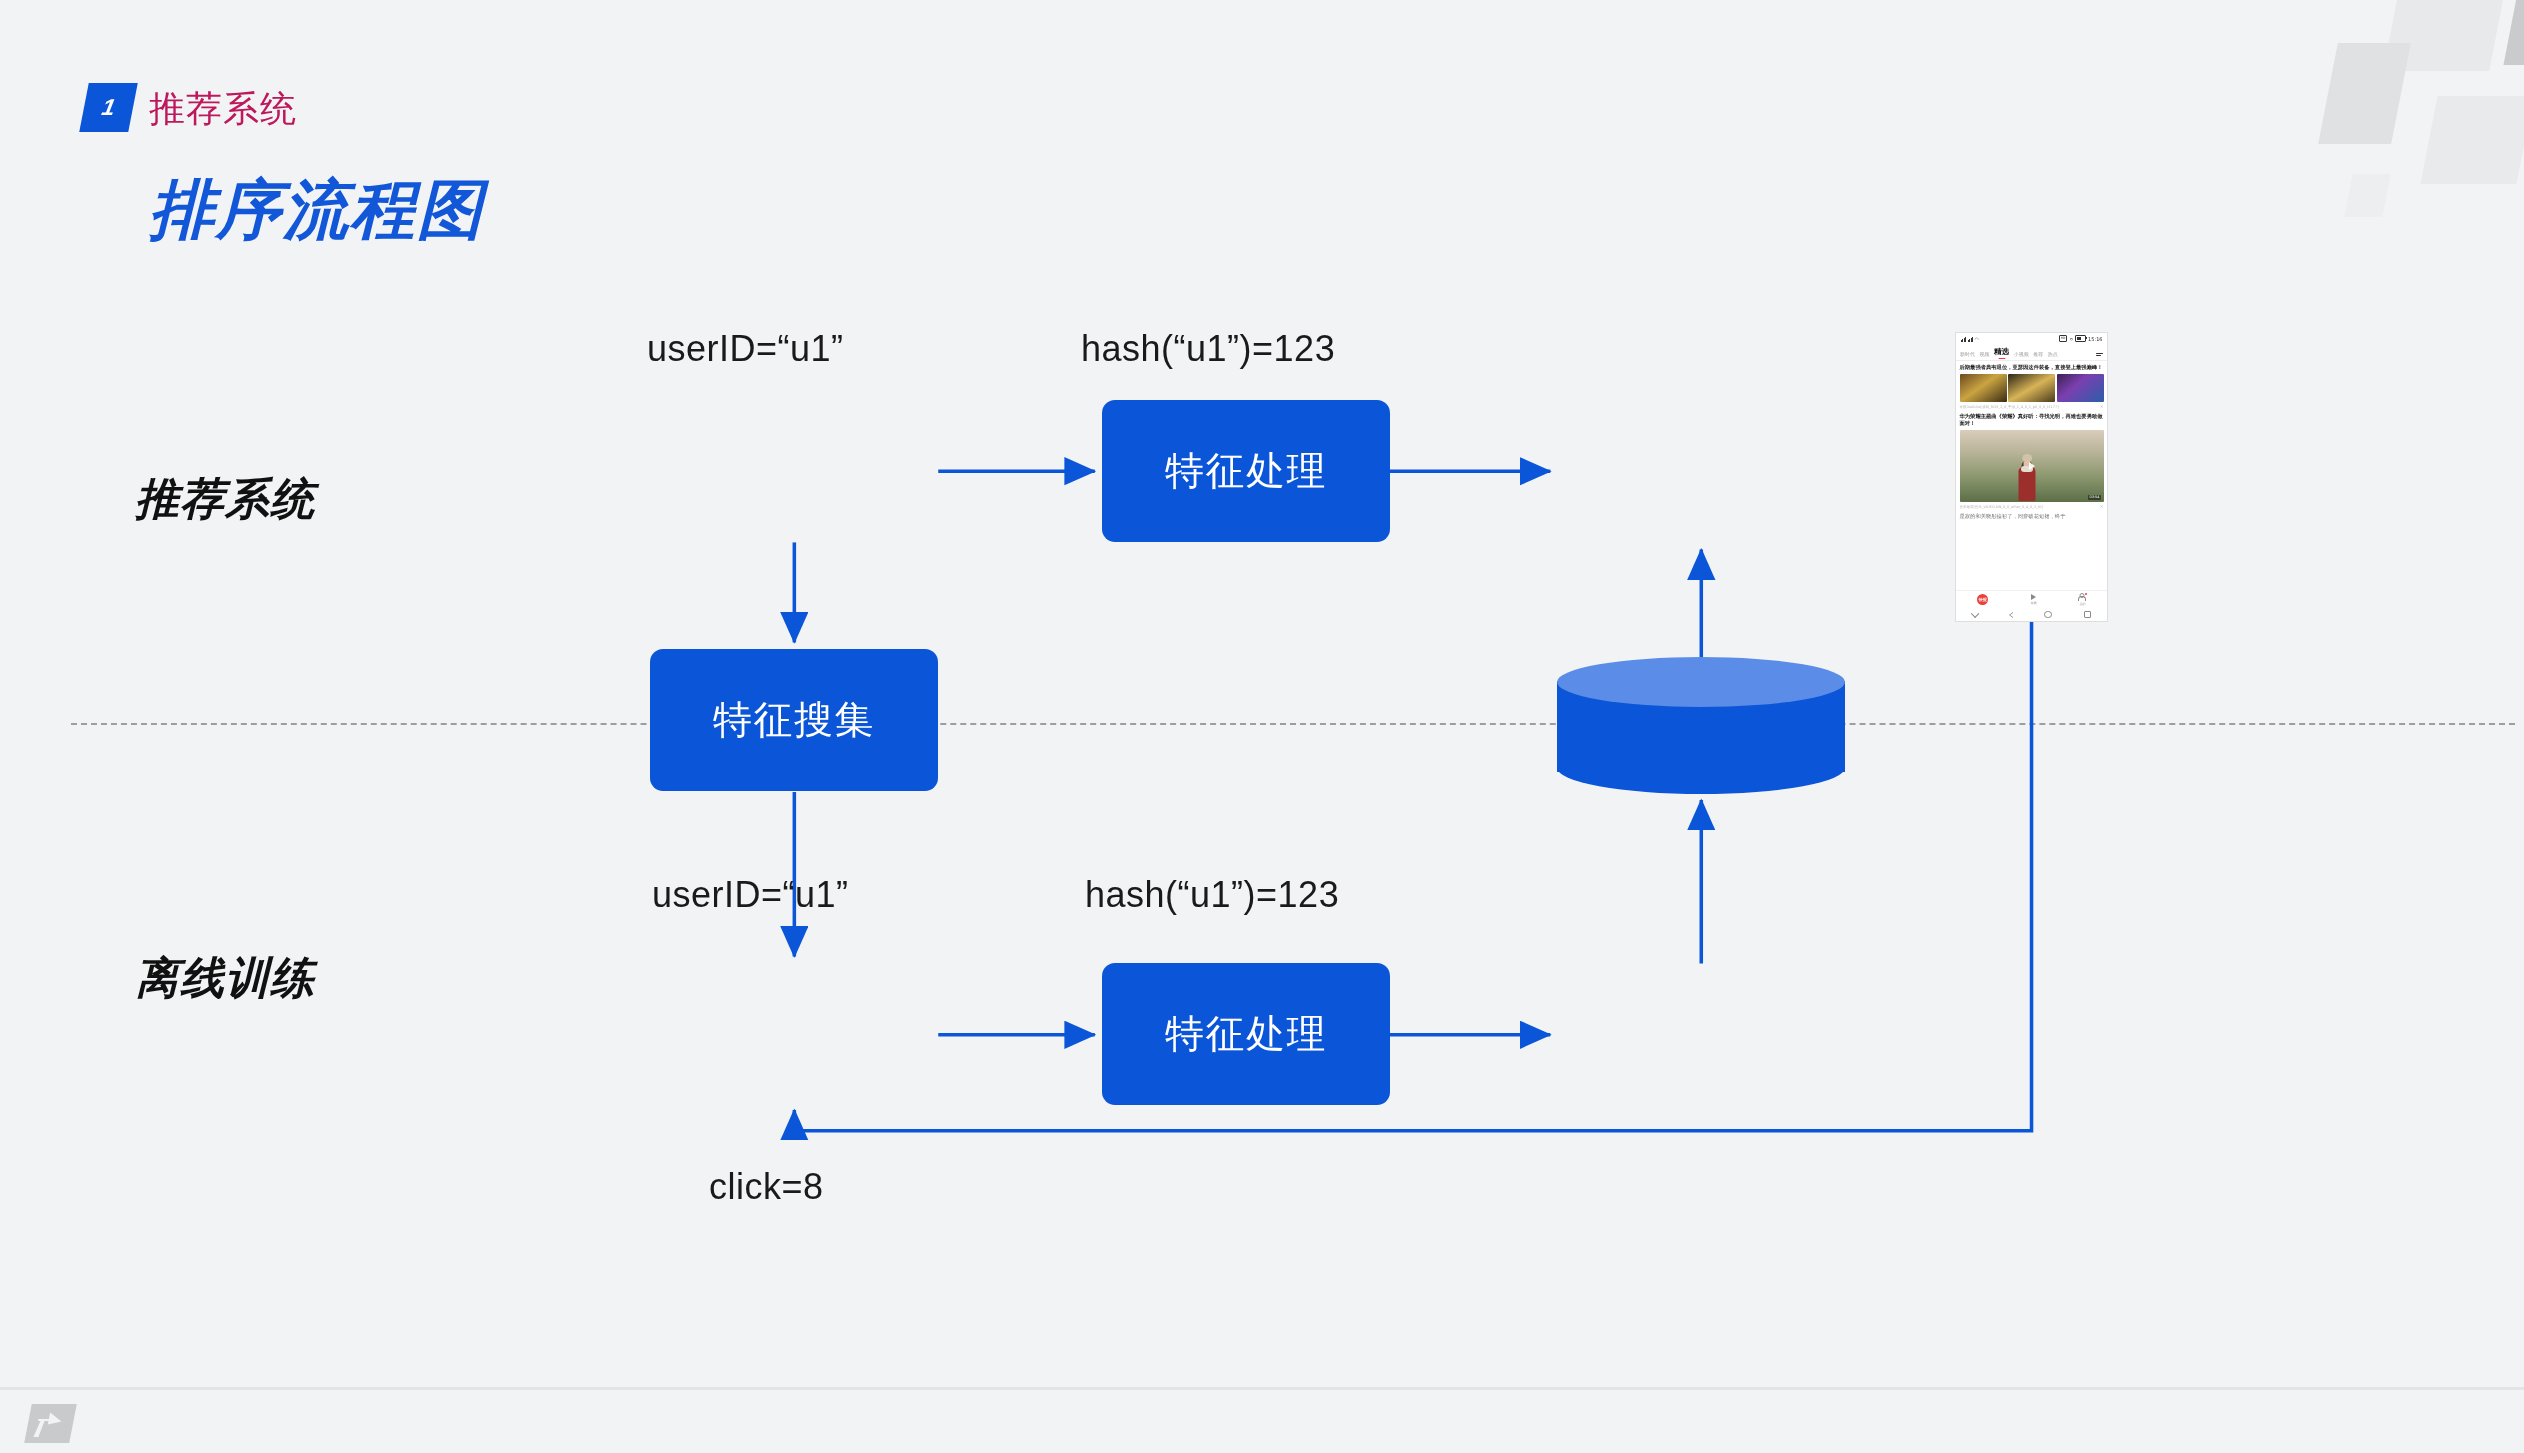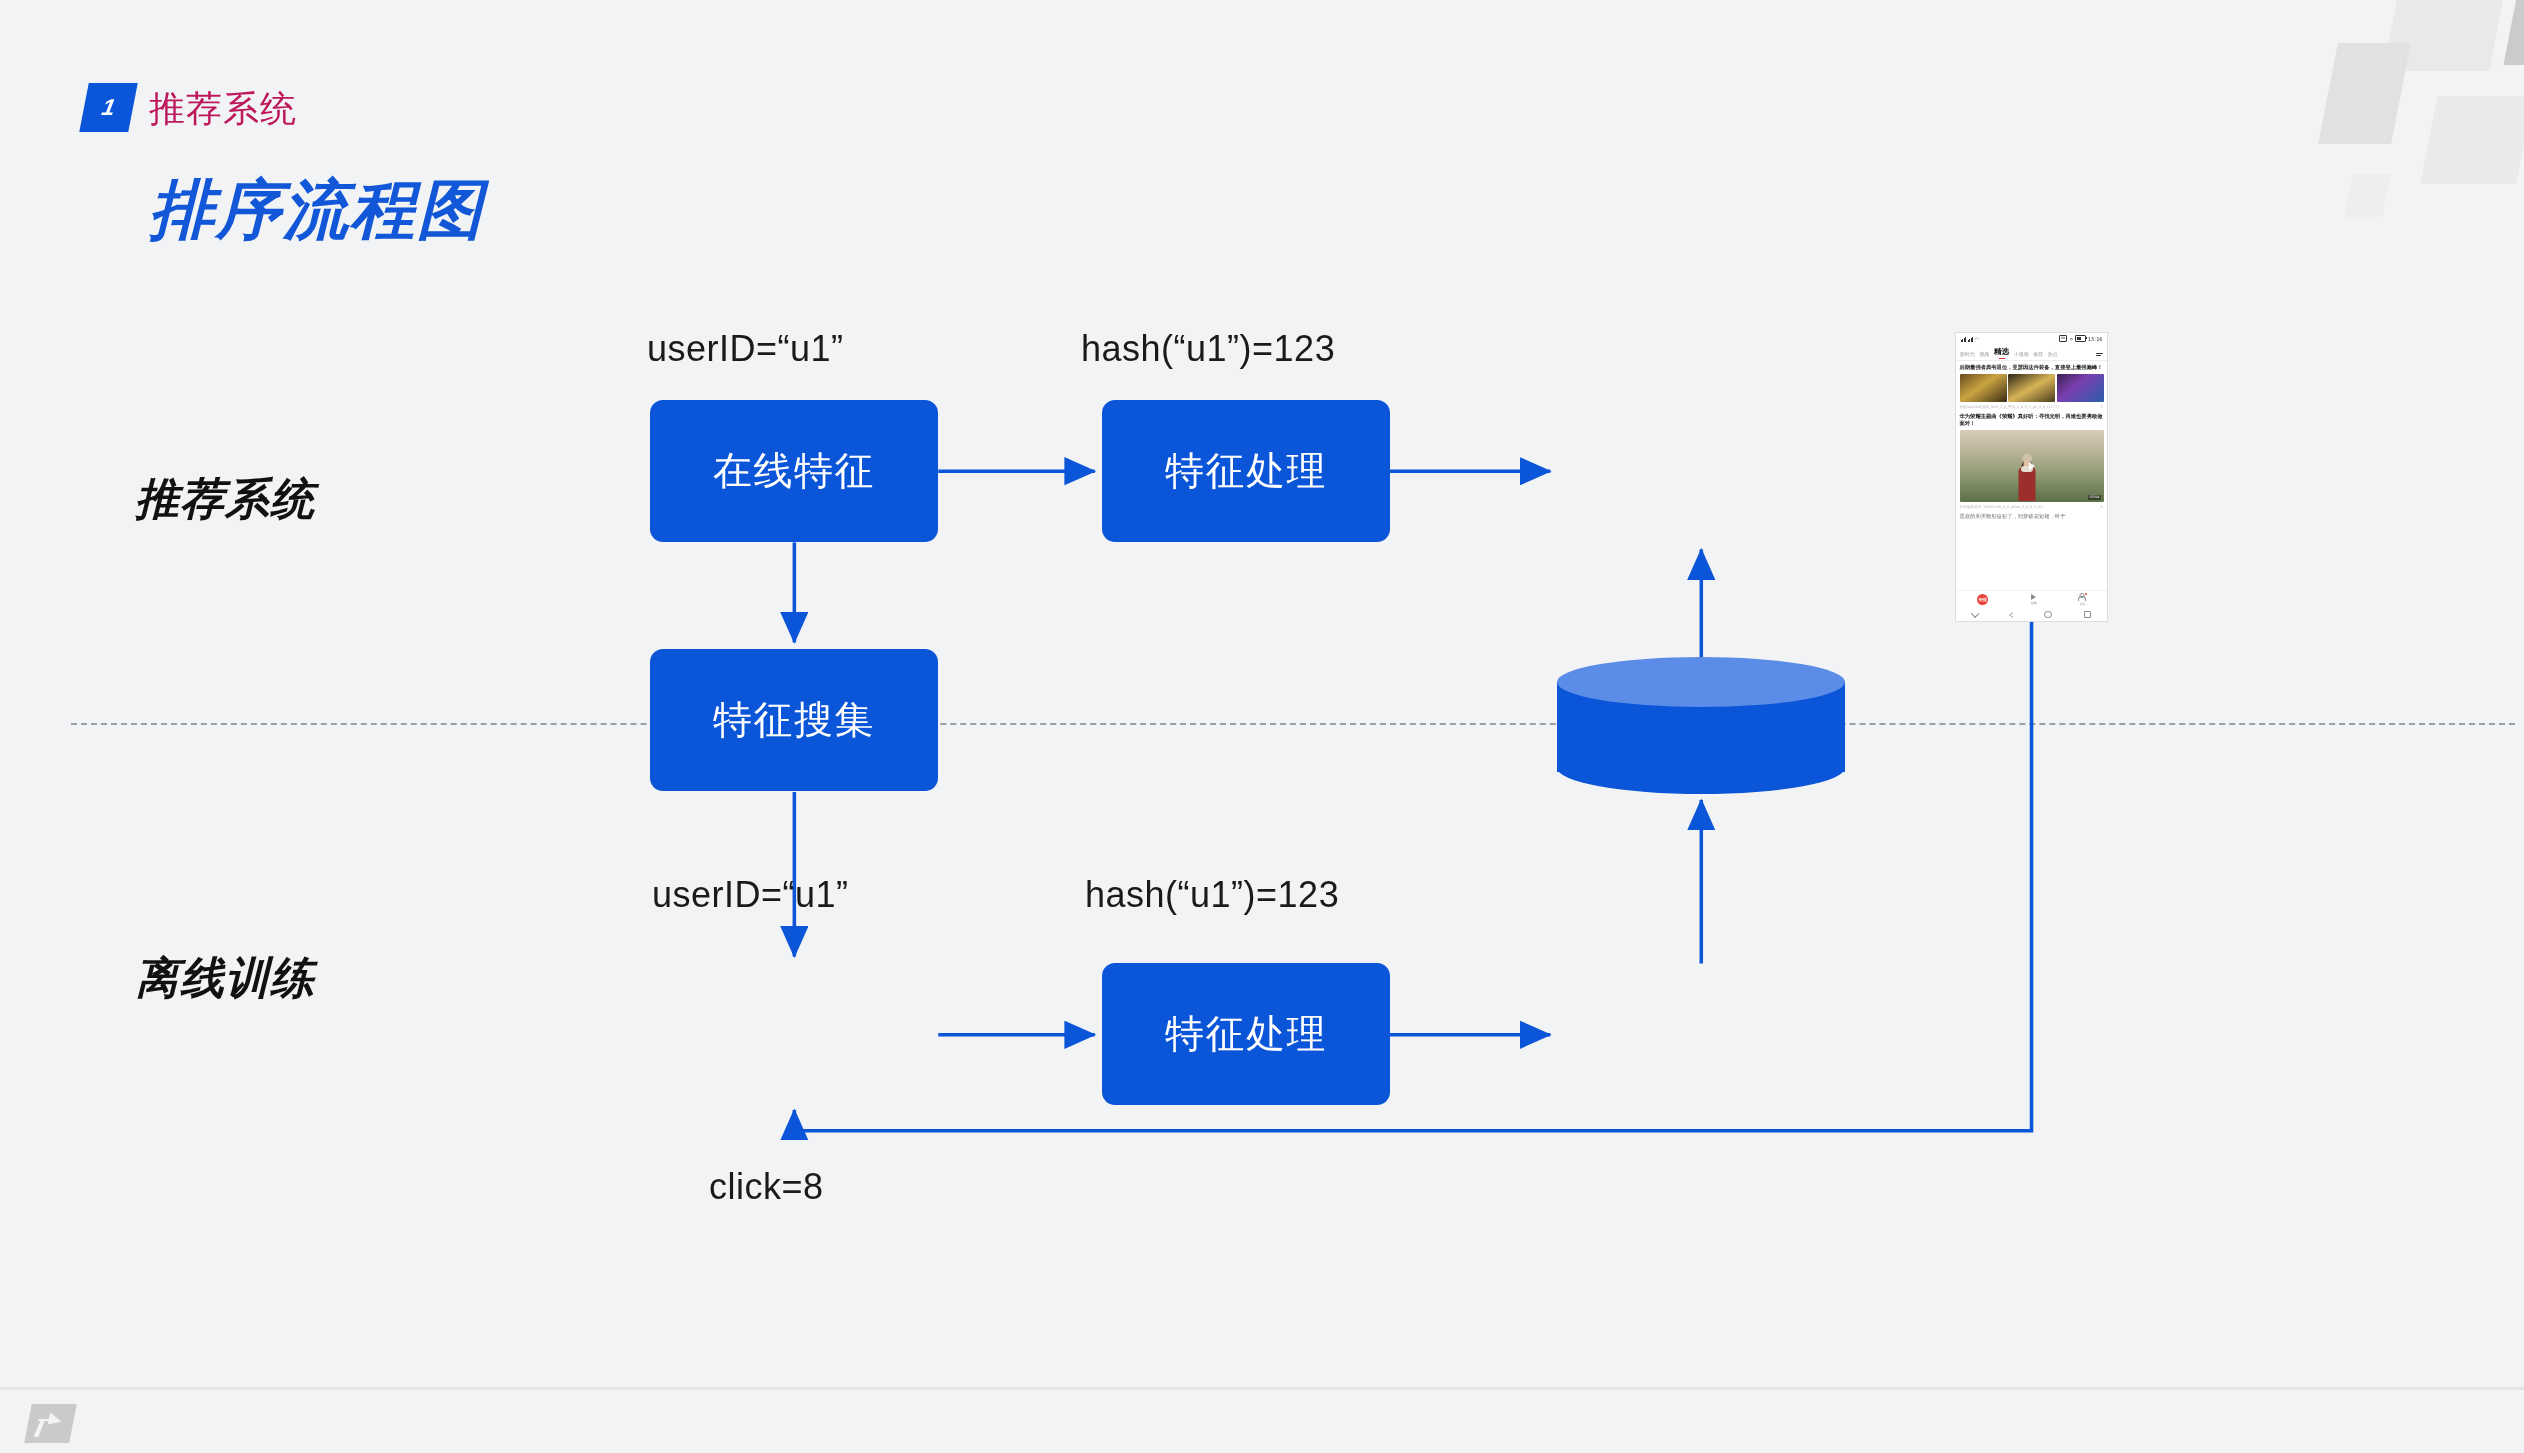--- a/index.html
+++ b/index.html
@@ -227,21 +227,20 @@
       <line x1="2752" y1="2049" x2="3070" y2="2049" marker-end="url(#ah)"></line>
 
       <line x1="3369" y1="1908" x2="3369" y2="1584" marker-end="url(#ah)"></line>
 
       <line x1="3369" y1="1302" x2="3369" y2="1088" marker-end="url(#ah)"></line>
 
       <path d="M4023,1230 L4023,2239 L1573,2239 L1573,2198" marker-end="url(#ah)"></path>
     </g>
   </svg>
 
-  <div class="node n-online-feat">在线特征</div>
   <div class="node n-feat-proc-1">特征处理</div>
   <div class="node n-feat-collect">特征搜集</div>
   <div class="node n-feat-proc-2">特征处理</div>
 
   <div class="cyl">
     <div class="cyl-bottom"></div>
     <div class="cyl-body"></div>
     <div class="cyl-top"></div>
   </div>
 

